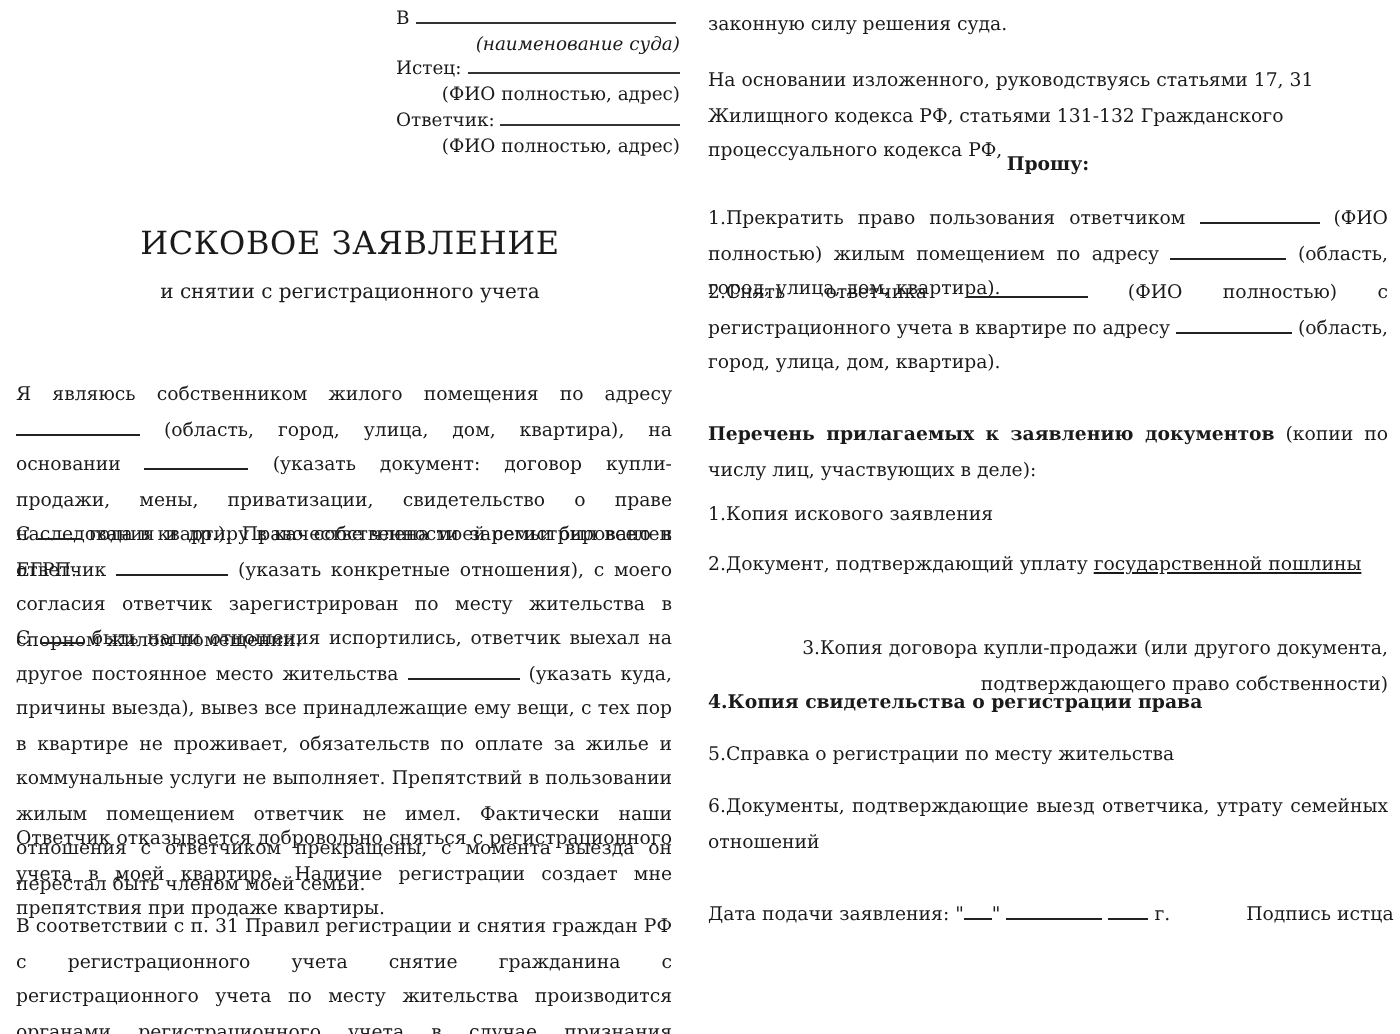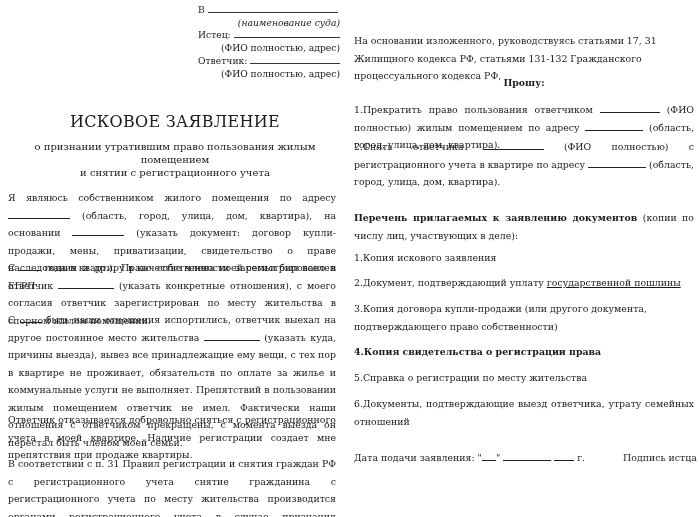--- a/index.html
+++ b/index.html
@@ -42,21 +42,20 @@
   <div class="hdr-note" style="top:42px;">(ФИО полностью, адрес)</div>
 
   <div class="hdr-row" style="top:55px;">
     <span>Ответчик:</span>
     <span class="hdr-line" style="width:96px;"></span>
   </div>
   <div class="hdr-note" style="top:68px;">(ФИО полностью, адрес)</div>
 
   <div class="title">ИСКОВОЕ ЗАЯВЛЕНИЕ</div>
   <div class="subtitle">
-    <div>о признании утратившим право пользования жилым помещением</div>
     <div>и снятии с регистрационного учета</div>
   </div>
 
   <div class="p txt" style="top:189px;">
     <span>Я являюсь собственником жилого помещения по адресу</span>
     <span class="blank" style="width:62px;"></span>
     <span>(область, город, улица, дом, квартира), на основании</span>
     <span class="blank" style="width:52px;"></span>
     <span>(указать документ: договор купли-продажи, мены, приватизации, свидетельство о праве наследования и др.). Право собственности зарегистрировано в ЕГРП.</span>
   </div>
@@ -81,20 +80,23 @@
     <span>Ответчик отказывается добровольно сняться с регистрационного учета в моей квартире. Наличие регистрации создает мне препятствия при продаже квартиры.</span>
   </div>
 
   <div class="p txt" style="top:455px;">
     <span>В соответствии с п. 31 Правил регистрации и снятия граждан РФ с регистрационного учета снятие гражданина с регистрационного учета по месту жительства производится органами регистрационного учета в случае признания гражданина утратившим право пользования жилым помещением - на основании вступившего в</span>
   </div>
 </div>
 
 <div class="page right">
 
+  <div class="p txt" style="top:4px;">
+    <span>законную силу решения суда.</span>
+  </div>
 
   <div class="p txt" style="top:32px; text-align:left;">
     <span>На основании изложенного, руководствуясь статьями 17, 31 Жилищного кодекса РФ, статьями 131-132 Гражданского процессуального кодекса РФ,</span>
   </div>
 
   <div class="p txt center b" style="top:74px;">Прошу:</div>
 
   <div class="p txt" style="top:101px;">
     <span>1.Прекратить право пользования ответчиком</span>
     <span class="blank" style="width:60px;"></span>
@@ -114,21 +116,21 @@
   <div class="p txt" style="top:209px;">
     <span class="b">Перечень прилагаемых к заявлению документов</span>
     <span>(копии по числу лиц, участвующих в деле):</span>
   </div>
 
   <div class="p txt" style="top:249px;">1.Копия искового заявления</div>
   <div class="p txt" style="top:274px;">
     <span>2.Документ, подтверждающий уплату</span>
     <span class="u">государственной пошлины</span>
   </div>
-  <div class="p txt" style="top:300px; text-align:left;">3.Копия договора купли-продажи (или другого документа, подтверждающего право собственности)</div>
+  <div class="p txt" style="top:316px; text-align:right;">3.Копия договора купли-продажи (или другого документа, подтверждающего право собственности)</div>
   <div class="p txt" style="top:343px;font-weight:bold;">4.Копия свидетельства о регистрации права</div>
   <div class="p txt" style="top:369px;">5.Справка о регистрации по месту жительства</div>
   <div class="p txt" style="top:395px;">6.Документы, подтверждающие выезд ответчика, утрату семейных отношений</div>
 
   <div class="p txt" style="top:449px; text-align:left; white-space:nowrap;">
     <span>Дата подачи заявления:</span>
     <span>"</span><span class="blank" style="width:14px;"></span><span>"</span>
     <span class="blank" style="width:48px;"></span>
     <span class="blank" style="width:20px;"></span>
     <span>г.</span>

